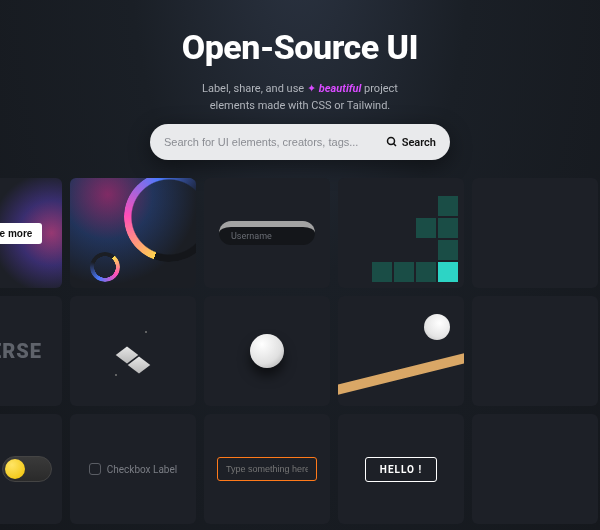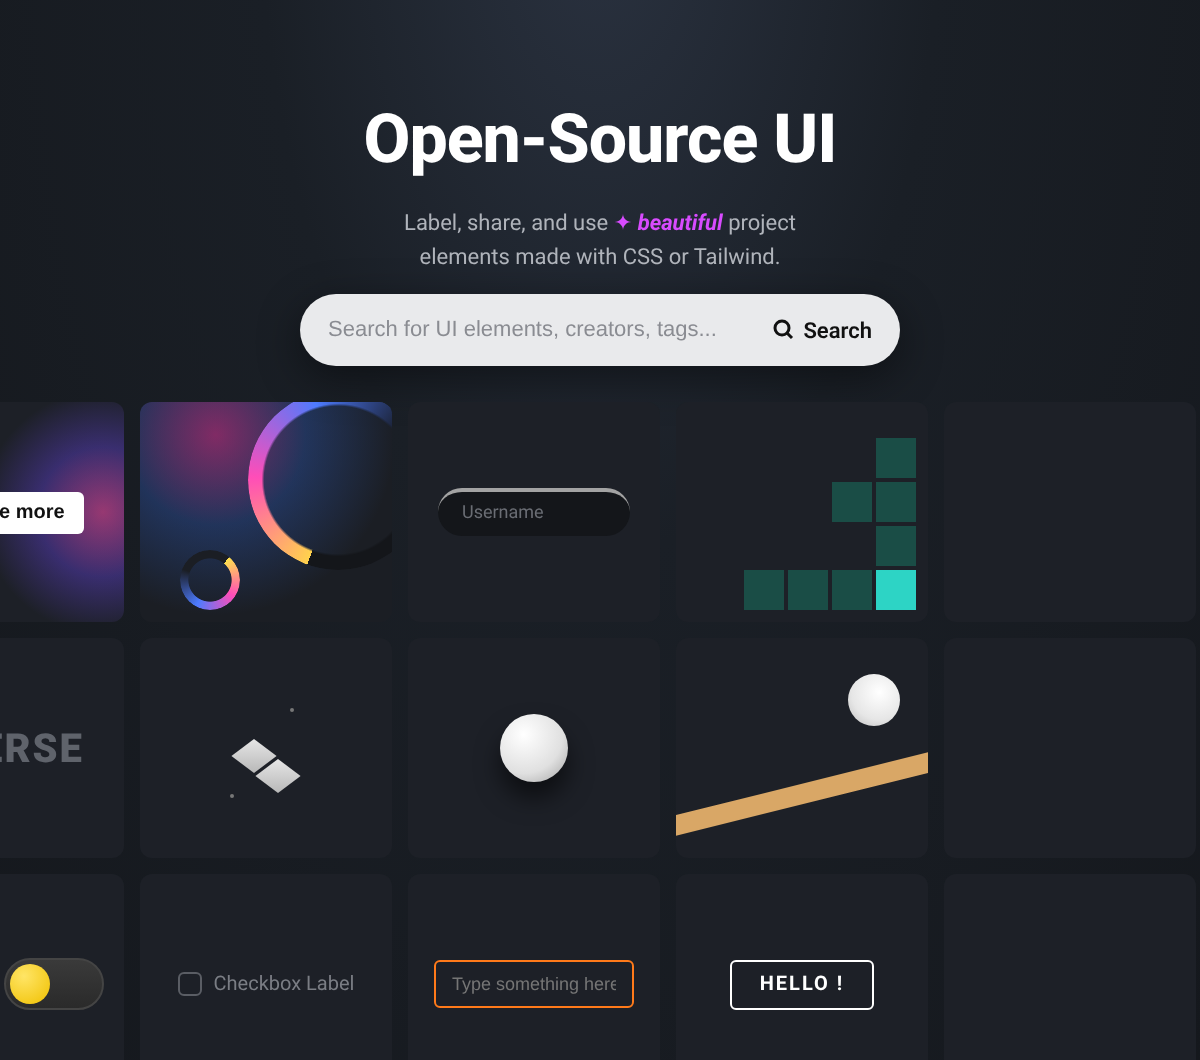--- a/index.html
+++ b/index.html
@@ -2,21 +2,21 @@
 <html><head>
 <meta charset="utf-8">
 <style>
   * { margin: 0; padding: 0; box-sizing: border-box; }
   body {
     width: 600px; height: 530px; overflow: hidden;
     background: radial-gradient(ellipse at 50% -10%, #2a3240 0%, #1a1f26 40%, #15181d 100%);
     font-family: -apple-system, BlinkMacSystemFont, "Segoe UI", Roboto, sans-serif;
     color: #fff;
   }
-  .hero { text-align: center; padding-top: 51px; }
+  .hero { text-align: center; padding-top: 28px; }
   .hero h1 {
     font-size: 34px; font-weight: 800; line-height: 1.15;
     letter-spacing: -0.5px;
   }
   .subtitle {
     margin-top: 14px; font-size: 11px; color: #b0b4bb; line-height: 1.5;
   }
   .subtitle .beautiful {
     color: #d84bff; font-style: italic; font-weight: 700;
   }
@@ -70,21 +70,21 @@
   }
   .ring-sm {
     position: absolute; left: 20px; bottom: 6px; width: 30px; height: 30px;
     border-radius: 50%;
     background: conic-gradient(from 40deg, #ffe14d, #ff4db8, #4d7bff, #1b1e24 70%) border-box;
     -webkit-mask: radial-gradient(circle, transparent 50%, #000 52%);
             mask: radial-gradient(circle, transparent 50%, #000 52%);
   }
   .card-username .pill {
     width: 96px; height: 24px; border-radius: 12px;
-    background: #14161a; border-top: 2px solid #a3a3a3;
+    background: #14161a; border-top: 6px solid #a3a3a3;
     display: flex; align-items: center; padding-left: 12px;
     font-size: 9px; color: #6a6d74;
   }
   .card-blocks { align-items: flex-end; justify-content: flex-end; padding: 6px; }
   .blocks { display: grid; grid-template-columns: repeat(4, 20px); grid-template-rows: repeat(4, 20px); gap: 2px; }
   .blk { background: #1a4d46; }
   .blk.lit { background: #2dd4c5; }
   
   .card-erse { justify-content: flex-start; padding-left: 0; }
   .erse-text { font-size: 20px; font-weight: 900; color: #5f636b; letter-spacing: 1px; margin-left: -2px;}

